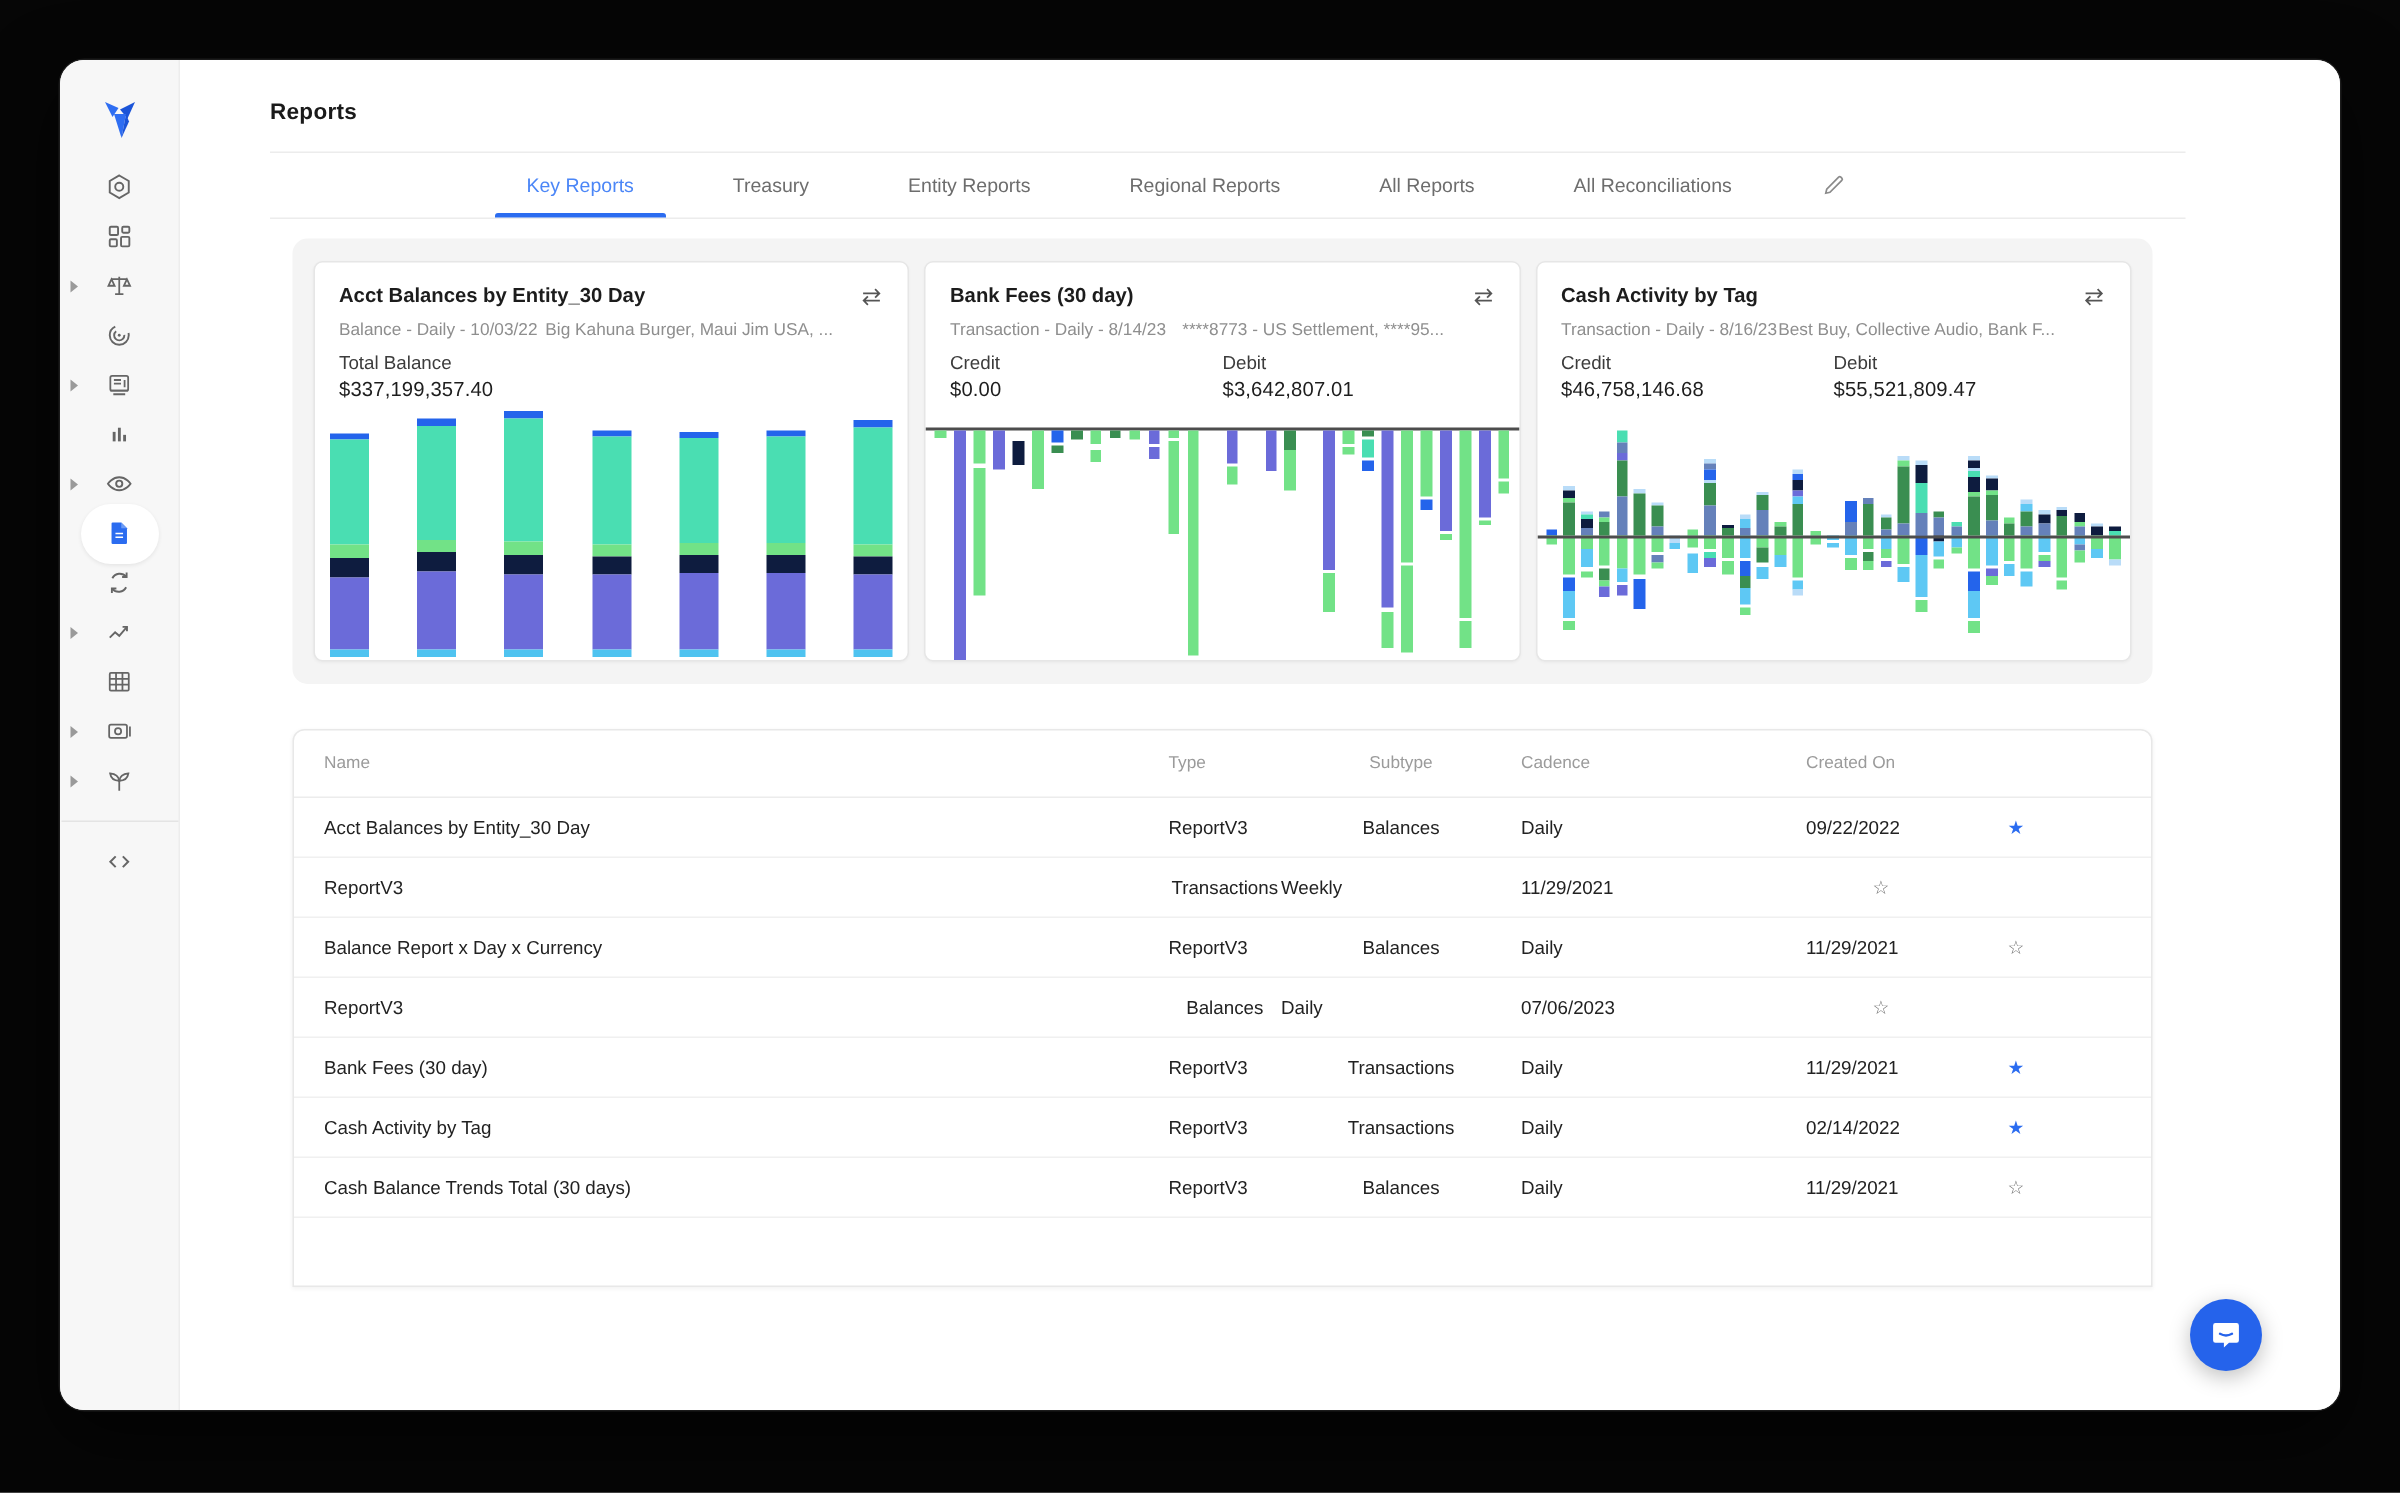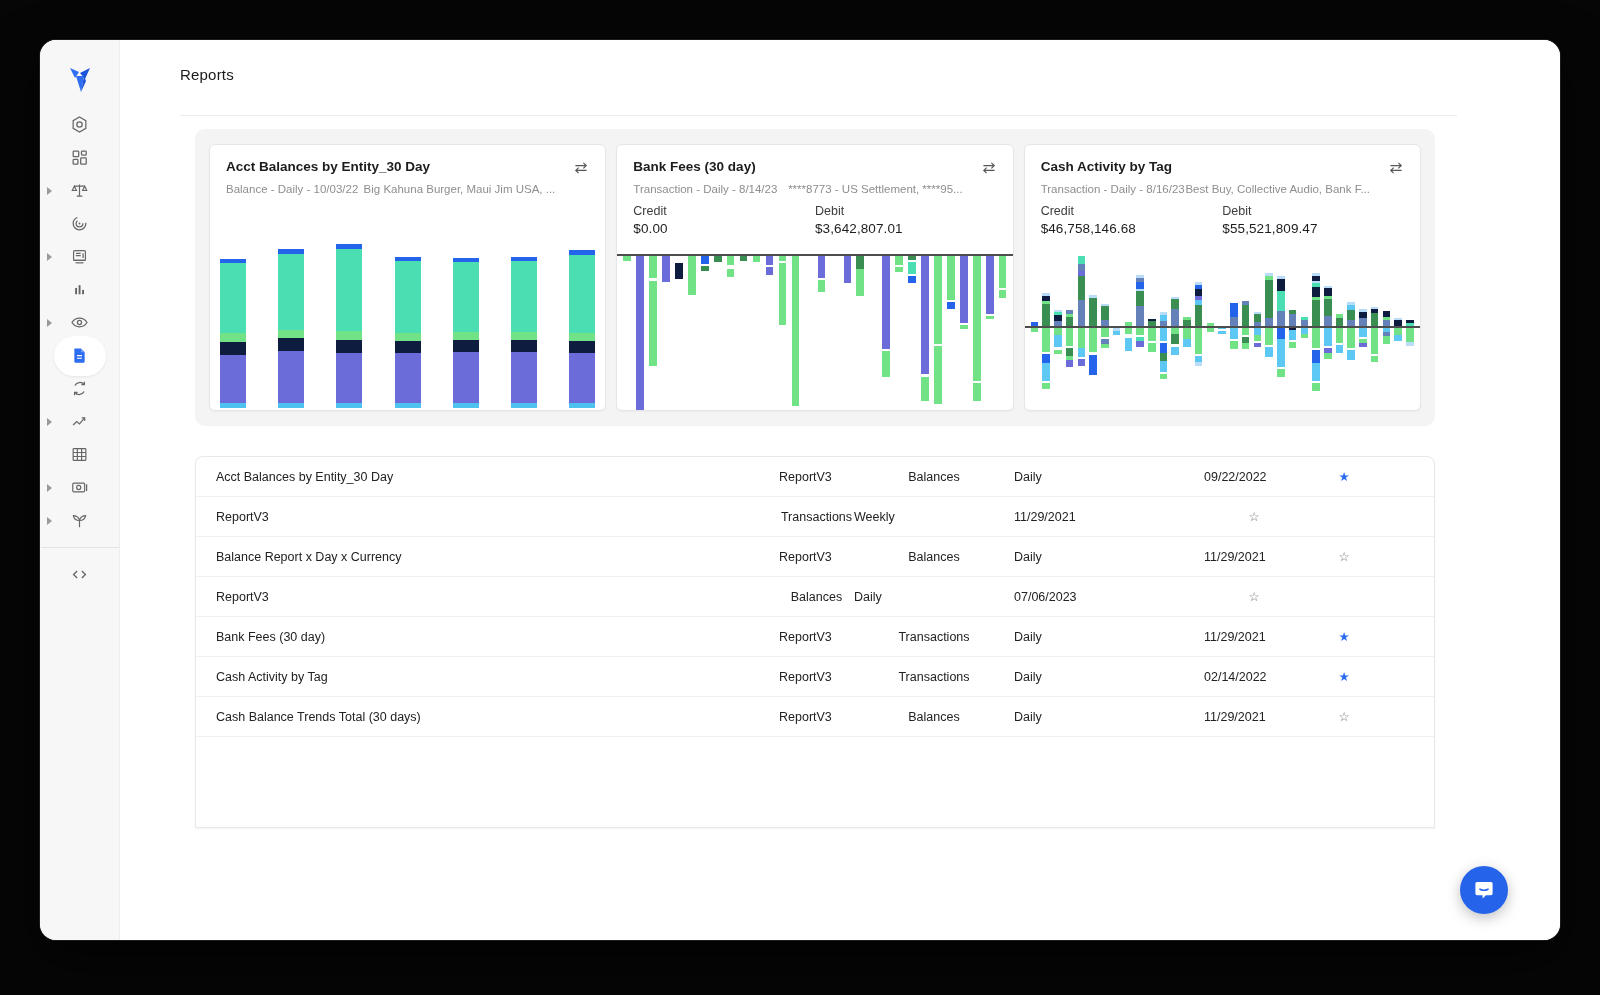--- a/index.html
+++ b/index.html
@@ -17,21 +17,21 @@
   .active-pill-wrap { z-index:1; }
   .active-pill-wrap svg { position:relative; z-index:2; }
   .side-divider { width:78px; height:1px; background:#e4e4e4; margin:10px 0; }
   .side-bottom { margin-top:auto; display:flex; flex-direction:column; align-items:center; width:100%; }
   .avatar { width:34px; height:34px; border-radius:50%; background:#e3e3e3; color:#555; font-size:12px; display:flex; align-items:center; justify-content:center; margin:10px 0 12px; }
   .collapse-row { width:100%; height:44px; border-top:1px solid #e4e4e4; display:flex; align-items:center; justify-content:center; cursor:pointer; }
 
   
   .main { position:absolute; left:80px; top:0; right:0; bottom:0; background:#fff; }
   .page-header { padding:26px 103px 0 60px; }
-  .page-title { font-size:15px; font-weight:normal; color:#1a1a1a; letter-spacing:.2px; padding-bottom:32px; border-bottom:1px solid #ececec; }
+  .page-title { font-size:15px; font-weight:bold; color:#1a1a1a; letter-spacing:.2px; padding-bottom:18px; border-bottom:1px solid #ececec; }
   .tabs-row { margin:0 103px 0 60px; border-bottom:1px solid #ececec; display:flex; align-items:stretch; height:44px; padding-left:150px; }
   .tab { display:flex; align-items:center; padding:0 21px; font-size:13px; color:#6d6d6d; cursor:pointer; position:relative; margin-right:24px; white-space:nowrap; }
   .tab.active { color:#4b86f7; }
   .tab.active::after { content:""; position:absolute; left:0; right:0; bottom:0; height:3px; background:#2b6cf0; border-radius:2px 2px 0 0; }
   .tab-edit { display:flex; align-items:center; padding:0 14px; cursor:pointer; }
 
   
   .charts-panel { margin:13px 0 0 75px; width:1240px; height:297px; background:#f4f4f4; border-radius:10px; padding:15px 14px; display:flex; gap:10px; }
   .card { background:#fff; border:1px solid #e6e6e6; border-radius:6px; width:398px; overflow:hidden; position:relative; display:flex; flex-direction:column; box-shadow:0 1px 2px rgba(0,0,0,.04); }
   .card-head { padding:14px 16px 0; }
@@ -209,35 +209,56 @@
       </div>
     </div>
 
   </div>
 
   <div class="main">
     <div class="page-header">
       <div class="page-title">Reports</div>
     </div>
 
+    <div class="tabs-row">
+      <div id="tabs-list" style="display:flex;">
+          <div class="tab active">Key Reports</div>
+          <div class="tab">Treasury</div>
+          <div class="tab">Entity Reports</div>
+          <div class="tab">Regional Reports</div>
+          <div class="tab">All Reports</div>
+          <div class="tab">All Reconciliations</div>
+        </div>
+      <div class="tab-edit">
+        <svg width="17" height="17" viewBox="0 0 24 24" fill="none" stroke="#8a8a8a" stroke-width="1.6">
+            <path d="M4.5 19.5l.9-3.9L16.6 4.4a1.5 1.5 0 0 1 2.1 0l.9.9a1.5 1.5 0 0 1 0 2.1L8.4 18.6l-3.9.9z"></path>
+          </svg>
+      </div>
+    </div>
 
     <div class="charts-panel" id="cards-row">
         <div class="card">
           <div class="card-head">
             <div class="card-title-row">
               <div class="card-title">Acct Balances by Entity_30 Day</div>
               <div class="swap-icon"><svg width="16" height="14" viewBox="0 0 20 16" fill="none" stroke="#555" stroke-width="1.5">
                   <path d="M3 5h13M13 1.5L16.5 5 13 8.5"></path>
                   <path d="M17 11H4M7 7.5L3.5 11 7 14.5"></path>
                 </svg></div>
             </div>
             <div class="card-meta">
               <span>Balance - Daily - 10/03/22</span>
               <span>Big Kahuna Burger, Maui Jim USA, ...</span>
             </div>
+            <div class="card-metrics">
+              <div class="metric">
+                <div class="metric-label">Total Balance</div>
+                <div class="metric-value">$337,199,357.40</div>
+              </div>
+            </div>
           </div>
           <div class="chart-box">
             <div class="c-cols">
               <div class="bar">
                 <div style="height: 4px; background: rgb(36, 100, 235);"></div>
                 <div style="height: 70px; background: rgb(74, 222, 178);"></div>
                 <div style="height: 9px; background: rgb(114, 226, 135);"></div>
                 <div style="height: 13px; background: rgb(14, 28, 63);"></div>
                 <div style="height: 48px; background: rgb(107, 107, 217);"></div>
                 <div style="height: 5px; background: rgb(79, 195, 240);"></div>
@@ -880,20 +901,28 @@
                   </div>
                 </div>
               </div>
             </div>
           </div>
         </div>
       </div>
 
 
     <div class="table-card">
+      <div class="t-grid t-head" id="table-head">
+          <div>Name</div>
+          <div>Type</div>
+          <div class="col-center">Subtype</div>
+          <div>Cadence</div>
+          <div>Created On</div>
+          <div></div>
+        </div>
       <div id="table-body">
           <div class="t-grid t-row">
             <div>Acct Balances by Entity_30 Day</div>
             <div>ReportV3</div>
             <div class="col-center">Balances</div>
             <div>Daily</div>
             <div>09/22/2022</div>
             <div class="star on">★</div>
           </div>
           <div class="t-grid t-row">

